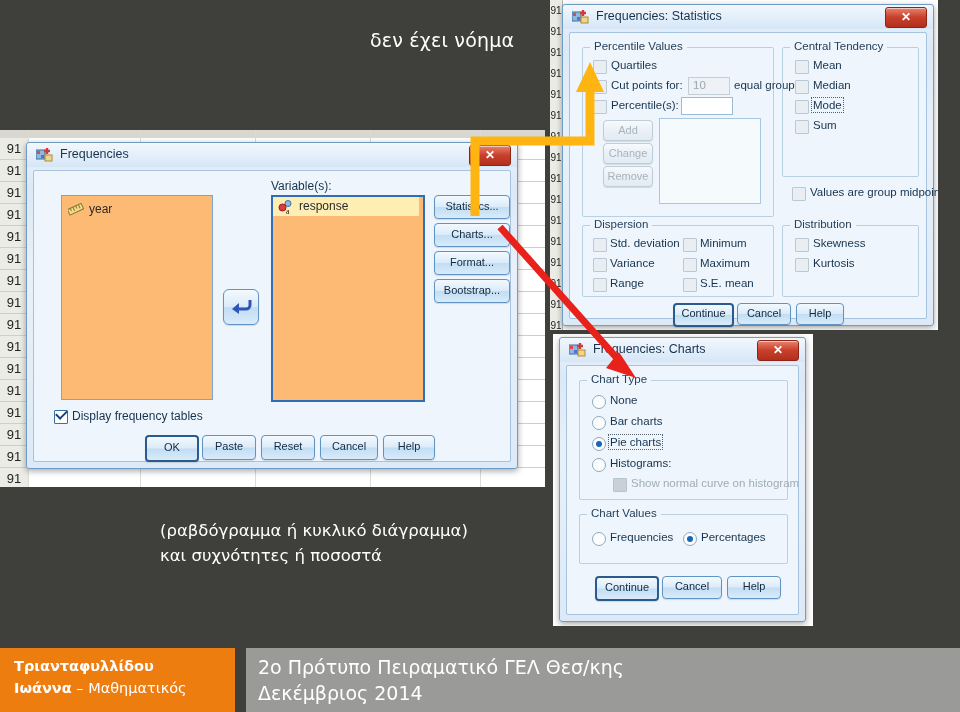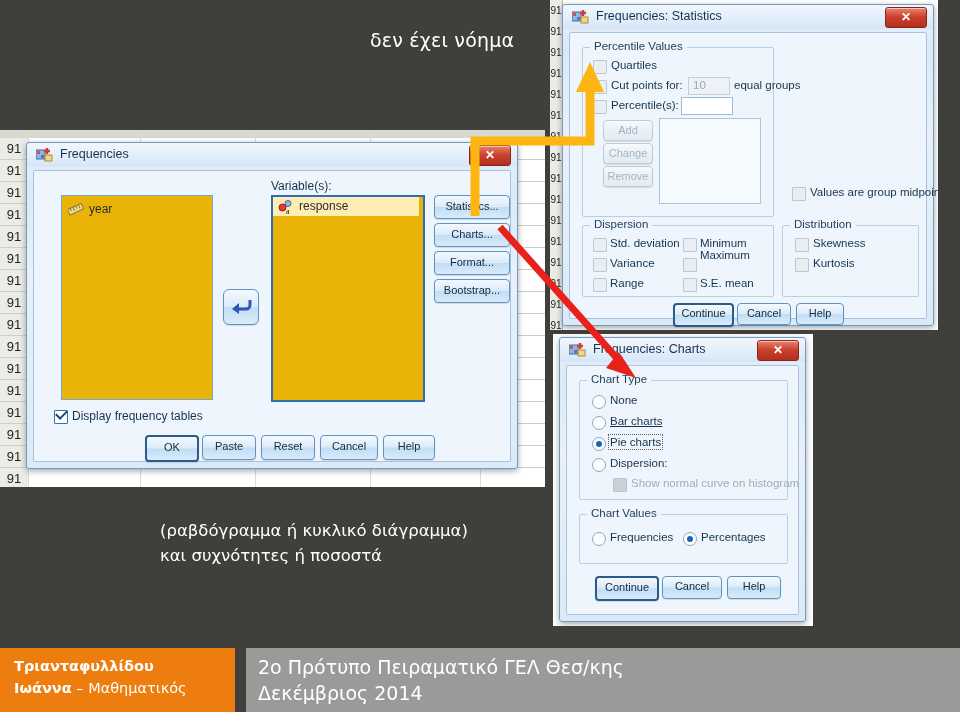--- a/index.html
+++ b/index.html
@@ -62,21 +62,21 @@
             color:#fff;font-size:12px;font-weight:bold;text-align:center;line-height:18px;
             box-shadow:inset 0 1px 0 rgba(255,255,255,.55);}
   .spss-body{position:absolute;left:6px;right:6px;top:27px;bottom:6px;
             border:1px solid #a7c3dd;background:#eef5fc;border-radius:2px;}
 
   
   .grp{position:absolute;border:1px solid #b9cfe2;border-radius:2px;}
   .grp>.cap{position:absolute;top:-8px;left:7px;background:#eef5fc;padding:0 4px;font-size:11.5px;color:#27415c;white-space:nowrap;}
 
   
-  .listbox{position:absolute;background:#eab308;border:1px solid #7aa7cf;}
+  .listbox{position:absolute;background:#fdba74;border:1px solid #7aa7cf;}
   .listbox.dim{border:1px solid #a9c7e0;background:#f5fafd;}
   .txtin{position:absolute;background:#fff;border:1px solid #9bbcd8;}
   .txtin.dis{background:#eef2f6;border:1px solid #c3cfd9;color:#9aa7b2;}
   .txtin span{position:absolute;left:4px;top:1px;font-size:11.5px;color:#9aa7b2;}
 
   
   .btn{position:absolute;border:1px solid #5f93c4;border-radius:4px;
        background:linear-gradient(to bottom,#f3f9fe 0%,#dcebf9 48%,#c2ddf3 52%,#d9ebfa 100%);
        font-size:11px;color:#102a42;text-align:center;white-space:nowrap;
        box-shadow:0 1px 1px rgba(0,0,0,.12);}
@@ -290,37 +290,48 @@
         </div>
         <div class="btn dis" style="left:20px;top:95px;width:48px;height:19px;line-height:18px;">
           <span>Change</span>
         </div>
         <div class="btn dis" style="left:20px;top:118px;width:48px;height:19px;line-height:18px;">
           <span>Remove</span>
         </div>
         <div class="listbox dim" style="left:76px;top:70px;width:100px;height:84px;"></div>
       </div>
 
+      <div class="grp" style="left:212px;top:14px;width:135px;height:128px;">
+        <span class="cap">Central Tendency</span>
+        <div class="cb gray" style="left:12px;top:12px;"></div>
+        <span class="lbl" style="left:30px;top:11px;">Mean</span>
+        <div class="cb gray" style="left:12px;top:32px;"></div>
+        <span class="lbl" style="left:30px;top:31px;">Median</span>
+        <div class="cb gray" style="left:12px;top:52px;"></div>
+        <span class="lbl focusbox" style="left:30px;top:51px;">Mode</span>
+        <div class="cb gray" style="left:12px;top:72px;"></div>
+        <span class="lbl" style="left:30px;top:71px;">Sum</span>
+      </div>
 
       <div class="cb gray" style="left:222px;top:154px;"></div>
       <span class="lbl" style="left:240px;top:153px;">Values are group midpoints</span>
 
       <div class="grp" style="left:12px;top:192px;width:190px;height:70px;">
         <span class="cap">Dispersion</span>
         <div class="cb gray" style="left:10px;top:12px;"></div>
         <span class="lbl" style="left:27px;top:11px;">Std. deviation</span>
         <div class="cb gray" style="left:10px;top:32px;"></div>
         <span class="lbl" style="left:27px;top:31px;">Variance</span>
         <div class="cb gray" style="left:10px;top:52px;"></div>
         <span class="lbl" style="left:27px;top:51px;">Range</span>
 
         <div class="cb gray" style="left:100px;top:12px;"></div>
         <span class="lbl" style="left:117px;top:11px;">Minimum</span>
         <div class="cb gray" style="left:100px;top:32px;"></div>
-        <span class="lbl" style="left:117px;top:23px;text-align:center;">Maximum</span>
+        <span class="lbl" style="left:117px;top:31px;text-align:center;">Maximum</span>
         <div class="cb gray" style="left:100px;top:52px;"></div>
         <span class="lbl" style="left:117px;top:51px;">S.E. mean</span>
       </div>
 
       <div class="grp" style="left:212px;top:192px;width:135px;height:70px;">
         <span class="cap">Distribution</span>
         <div class="cb gray" style="left:12px;top:12px;"></div>
         <span class="lbl" style="left:30px;top:11px;">Skewness</span>
         <div class="cb gray" style="left:12px;top:32px;"></div>
         <span class="lbl" style="left:30px;top:31px;">Kurtosis</span>
@@ -355,27 +366,27 @@
       <span class="spss-close" style="right:6px;">✕</span>
     </div>
     <div class="spss-body">
 
       <div class="grp" style="left:12px;top:14px;width:207px;height:118px;">
         <span class="cap">Chart Type</span>
         <div class="rd" style="left:12px;top:14px;"></div>
         <span class="lbl" style="left:30px;top:13px;">None</span>
 
         <div class="rd" style="left:12px;top:35px;"></div>
-        <span class="lbl" style="left:30px;top:34px;text-decoration:underline;">Bar charts</span>
+        <span class="lbl" style="left:30px;top:34px;">Bar charts</span>
 
         <div class="rd on" style="left:12px;top:56px;"></div>
         <span class="lbl focusbox" style="left:30px;top:55px;">Pie charts</span>
 
         <div class="rd" style="left:12px;top:77px;"></div>
-        <span class="lbl" style="left:30px;top:76px;">Dispersion:</span>
+        <span class="lbl" style="left:30px;top:76px;">Histograms:</span>
 
         <div class="cb gray2" style="left:33px;top:97px;"></div>
         <span class="lbl dim" style="left:51px;top:96px;">Show normal curve on histogram</span>
       </div>
 
       <div class="grp" style="left:12px;top:148px;width:207px;height:48px;">
         <span class="cap">Chart Values</span>
         <div class="rd" style="left:12px;top:17px;"></div>
         <span class="lbl" style="left:30px;top:16px;">Frequencies</span>
         <div class="rd on" style="left:103px;top:17px;"></div>

